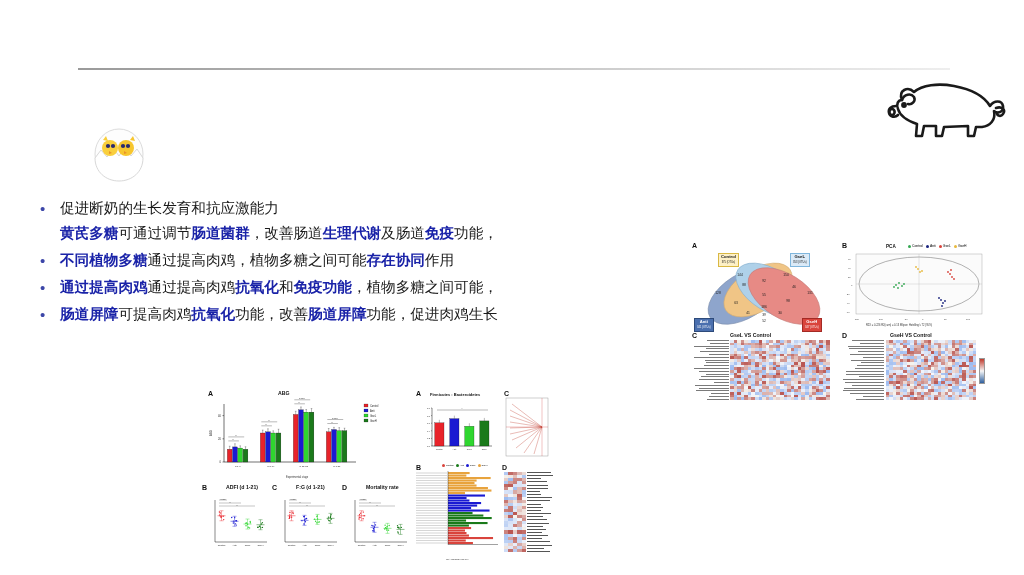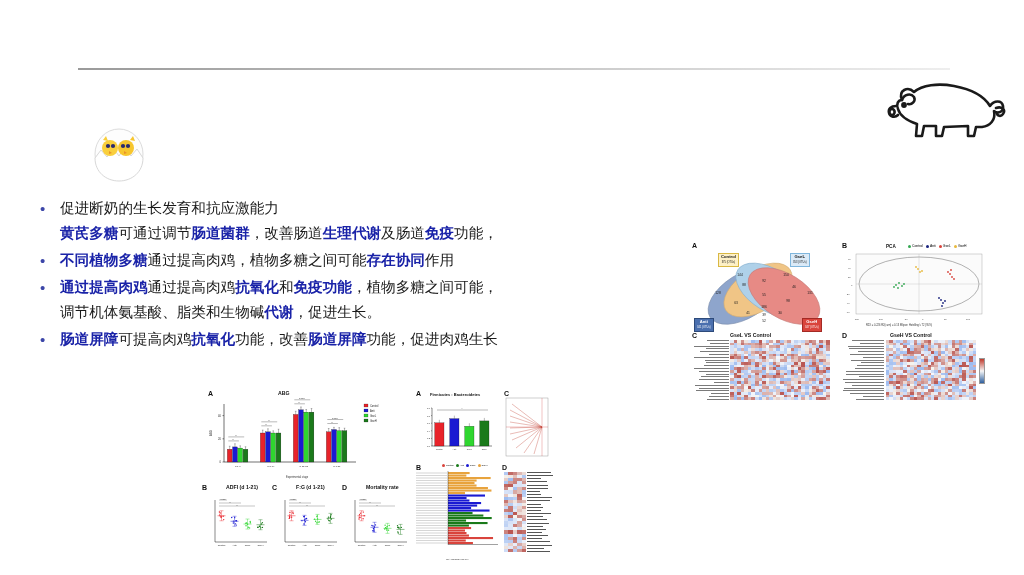--- a/index.html
+++ b/index.html
@@ -155,21 +155,20 @@
       <span class="dot">•</span>
       <span class="btxt">
         <span class="l2"><b class="hl">不同植物多糖</b><span>通过提高肉鸡，植物多糖之间可能</span><b class="hl">存在协同</b><span>作用</span></span>
       </span>
     </div>
 
     <div class="bullet">
       <span class="dot">•</span>
       <span class="btxt">
         <span class="l2"><b class="hl">通过提高肉鸡</b><span>通过提高肉鸡</span><b class="hl">抗氧化</b><span>和</span><b class="hl">免疫功能</b><span>，植物多糖之间可能，</span></span>
-        <span class="l2"><span>调节机体氨基酸、脂类和生物碱</span><b class="hl">代谢</b><span>，促进生长。</span></span>
       </span>
     </div>
 
     <div class="bullet">
       <span class="dot">•</span>
       <span class="btxt">
         <span class="l2"><b class="hl">肠道屏障</b><span>可提高肉鸡</span><b class="hl">抗氧化</b><span>功能，改善</span><b class="hl">肠道屏障</b><span>功能，促进肉鸡生长</span></span>
       </span>
     </div>
   </div>

